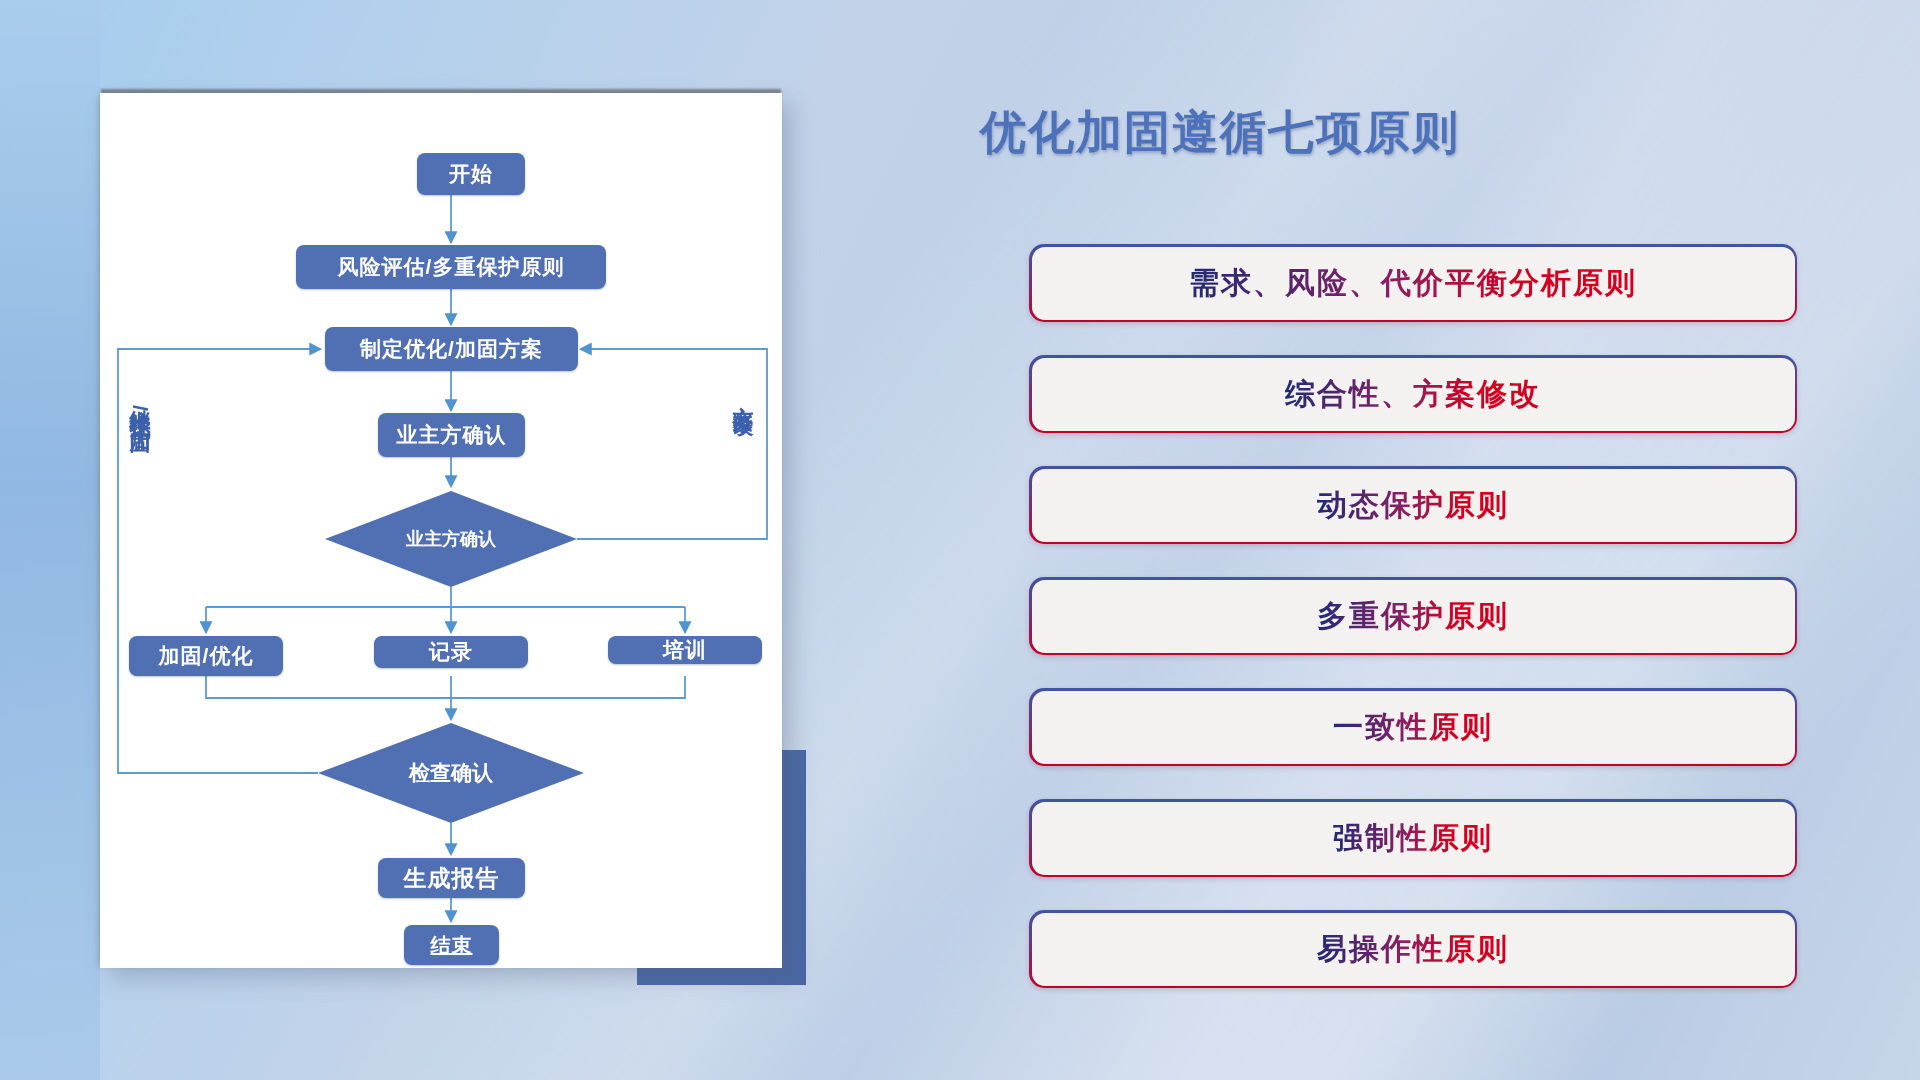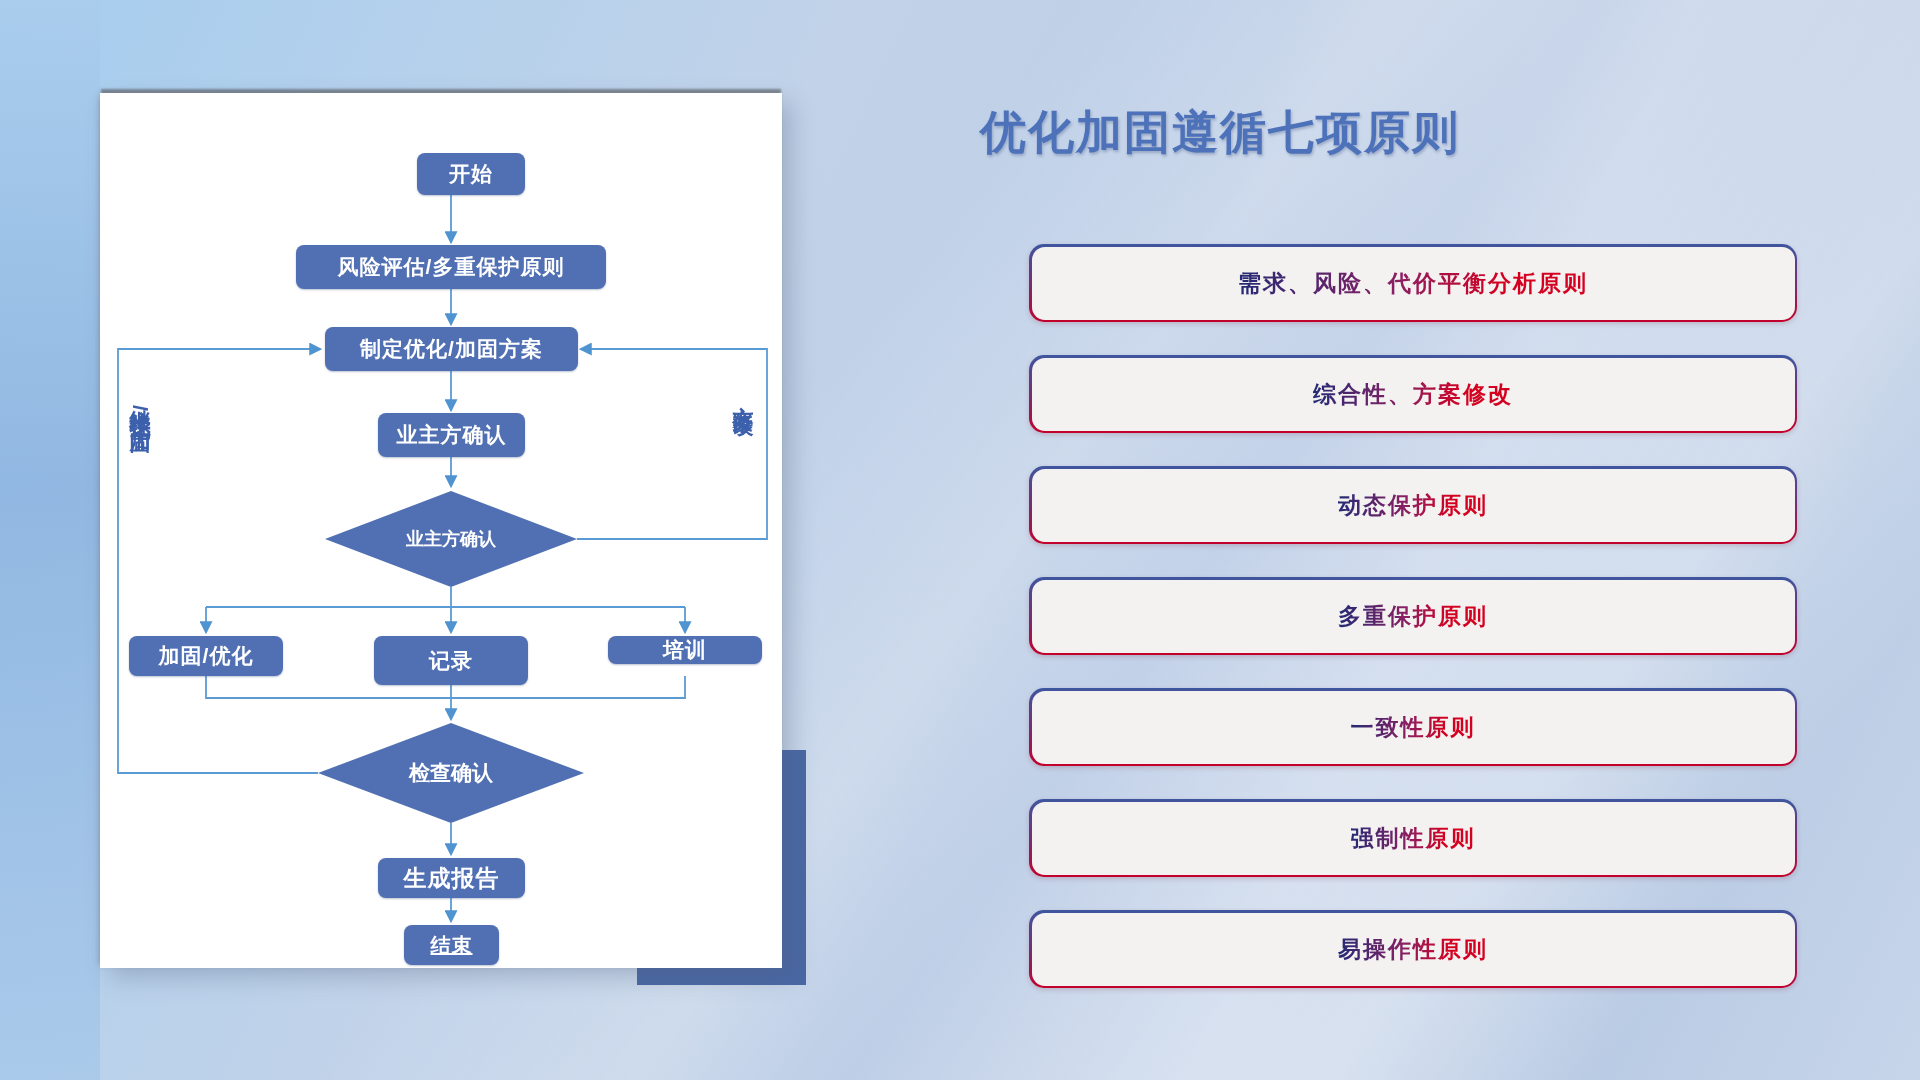--- a/index.html
+++ b/index.html
@@ -73,21 +73,21 @@
   .pbox{
     height:78px;border-radius:15px;padding:2.5px;margin-bottom:33px;
     background:linear-gradient(180deg,var(--principle-border-top) 0%,#7b2a6e 55%,var(--principle-border-bottom) 100%);
     box-shadow:0 2px 5px rgba(120,50,70,.22);
   }
   .pbox-inner{
     width:100%;height:100%;border-radius:13px;background:var(--principle-box-fill);
     display:flex;align-items:center;justify-content:center;
   }
   .ptext{
-    font-size:23px;font-weight:bold;letter-spacing:2px;white-space:nowrap;
+    font-size:30px;font-weight:bold;letter-spacing:2px;white-space:nowrap;
     background:linear-gradient(90deg,var(--principle-text-start) 0%,var(--principle-text-mid) 45%,var(--principle-text-end) 75%,var(--principle-text-end) 100%);
     -webkit-background-clip:text;background-clip:text;color:transparent;
   }
 </style>
 </head>
 <body>
 
 <div class="bg-left-strip"></div>
 <div class="bg-sheen"></div>
 
@@ -125,21 +125,21 @@
   <div class="fnode" style="left:196px;top:152px;width:310px;height:44px;">风险评估/多重保护原则</div>
 
   <div class="fnode" style="left:225px;top:234px;width:253px;height:44px;">制定优化/加固方案</div>
 
   <div class="fnode" style="left:278px;top:320px;width:147px;height:44px;">业主方确认</div>
 
   <div class="fdiamond" style="left:225px;top:398px;width:252px;height:96px;font-size:18px;">业主方确认</div>
 
   <div class="fnode" style="left:29px;top:543px;width:154px;height:40px;">加固/优化</div>
 
-  <div class="fnode" style="left:274px;top:543px;width:154px;height:49px;">记录</div>
+  <div class="fnode" style="left:274px;top:543px;width:154px;height:32px;">记录</div>
 
   <div class="fnode" style="left:508px;top:543px;width:154px;height:28px;text-align:right;">培训</div>
 
   <div class="fdiamond" style="left:218px;top:630px;width:266px;height:100px;font-size:21px;">检查确认</div>
 
   <div class="fnode" style="left:278px;top:765px;width:147px;height:40px;font-size:23px;">生成报告</div>
 
   <div class="fnode" style="left:304px;top:832px;width:95px;height:40px;font-size:20px;text-decoration:underline;">结束</div>
 
   <div class="vlabel" style="left:30px;top:300px;">继续优化/加固</div>

